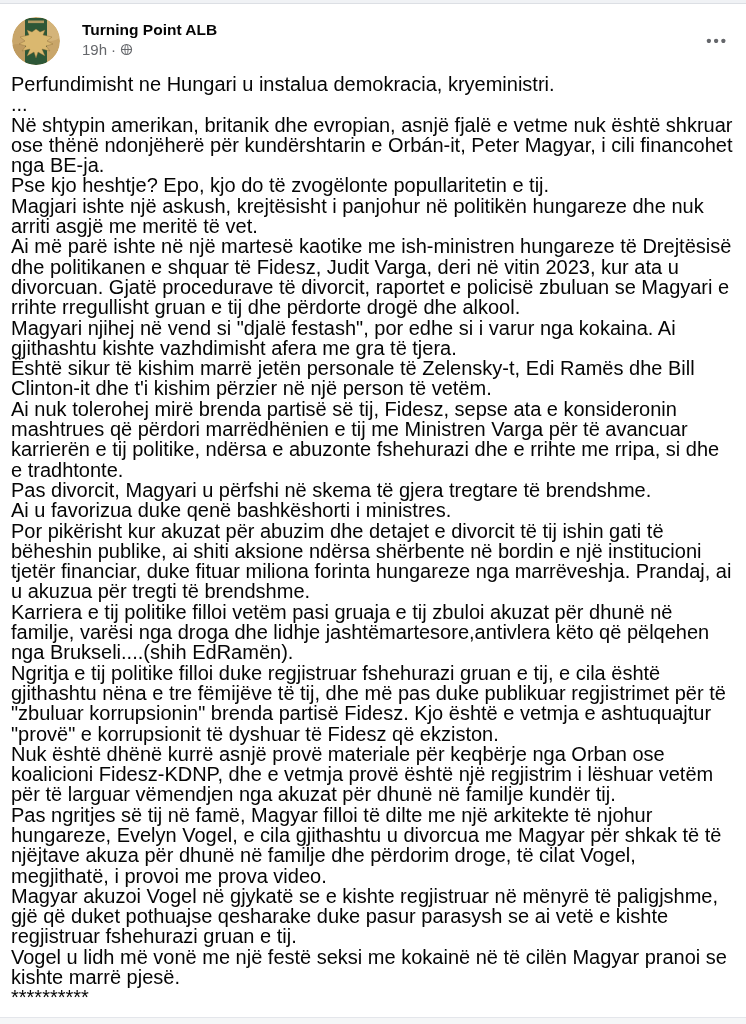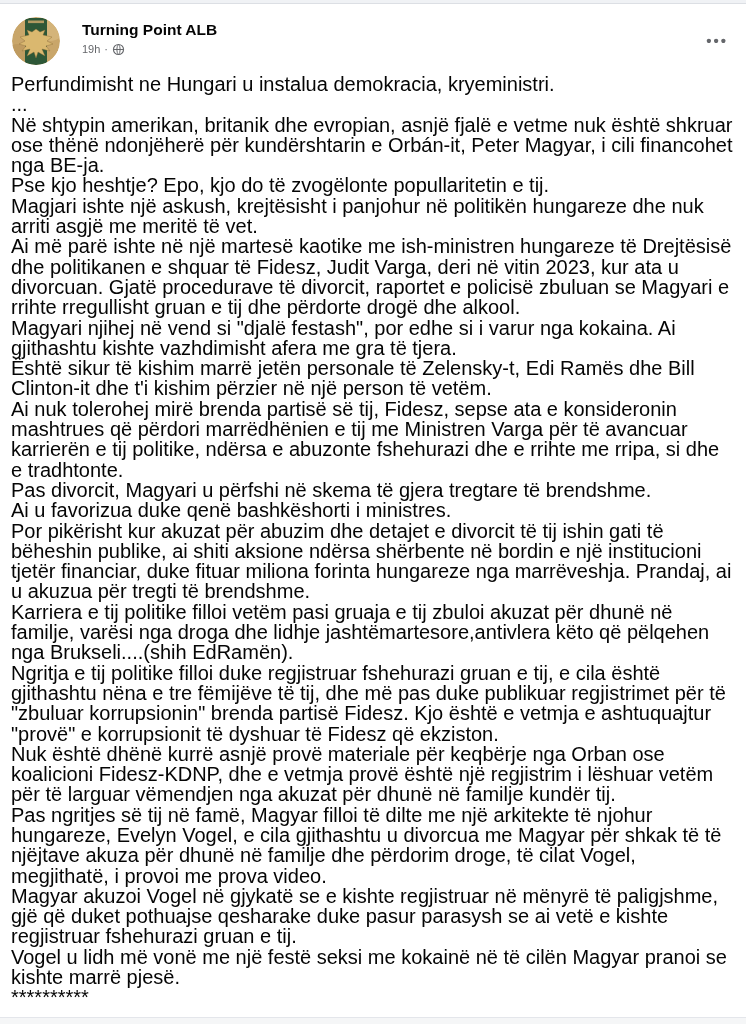--- a/index.html
+++ b/index.html
@@ -40,21 +40,21 @@
     color: #050505;
     text-decoration: none;
     display: inline-block;
     cursor: pointer;
   }
   .sub-line {
     display: flex;
     align-items: center;
     gap: 4px;
     color: #65676b;
-    font-size: 11px;
+    font-size: 15px;
     line-height: 17px;
     margin-top: 2px;
   }
   .timestamp { cursor: pointer; }
   .globe-wrap { display: inline-flex; align-items: center; }
   .more-btn {
     background: none;
     border: none;
     color: #65676b;
     font-size: 15px;

